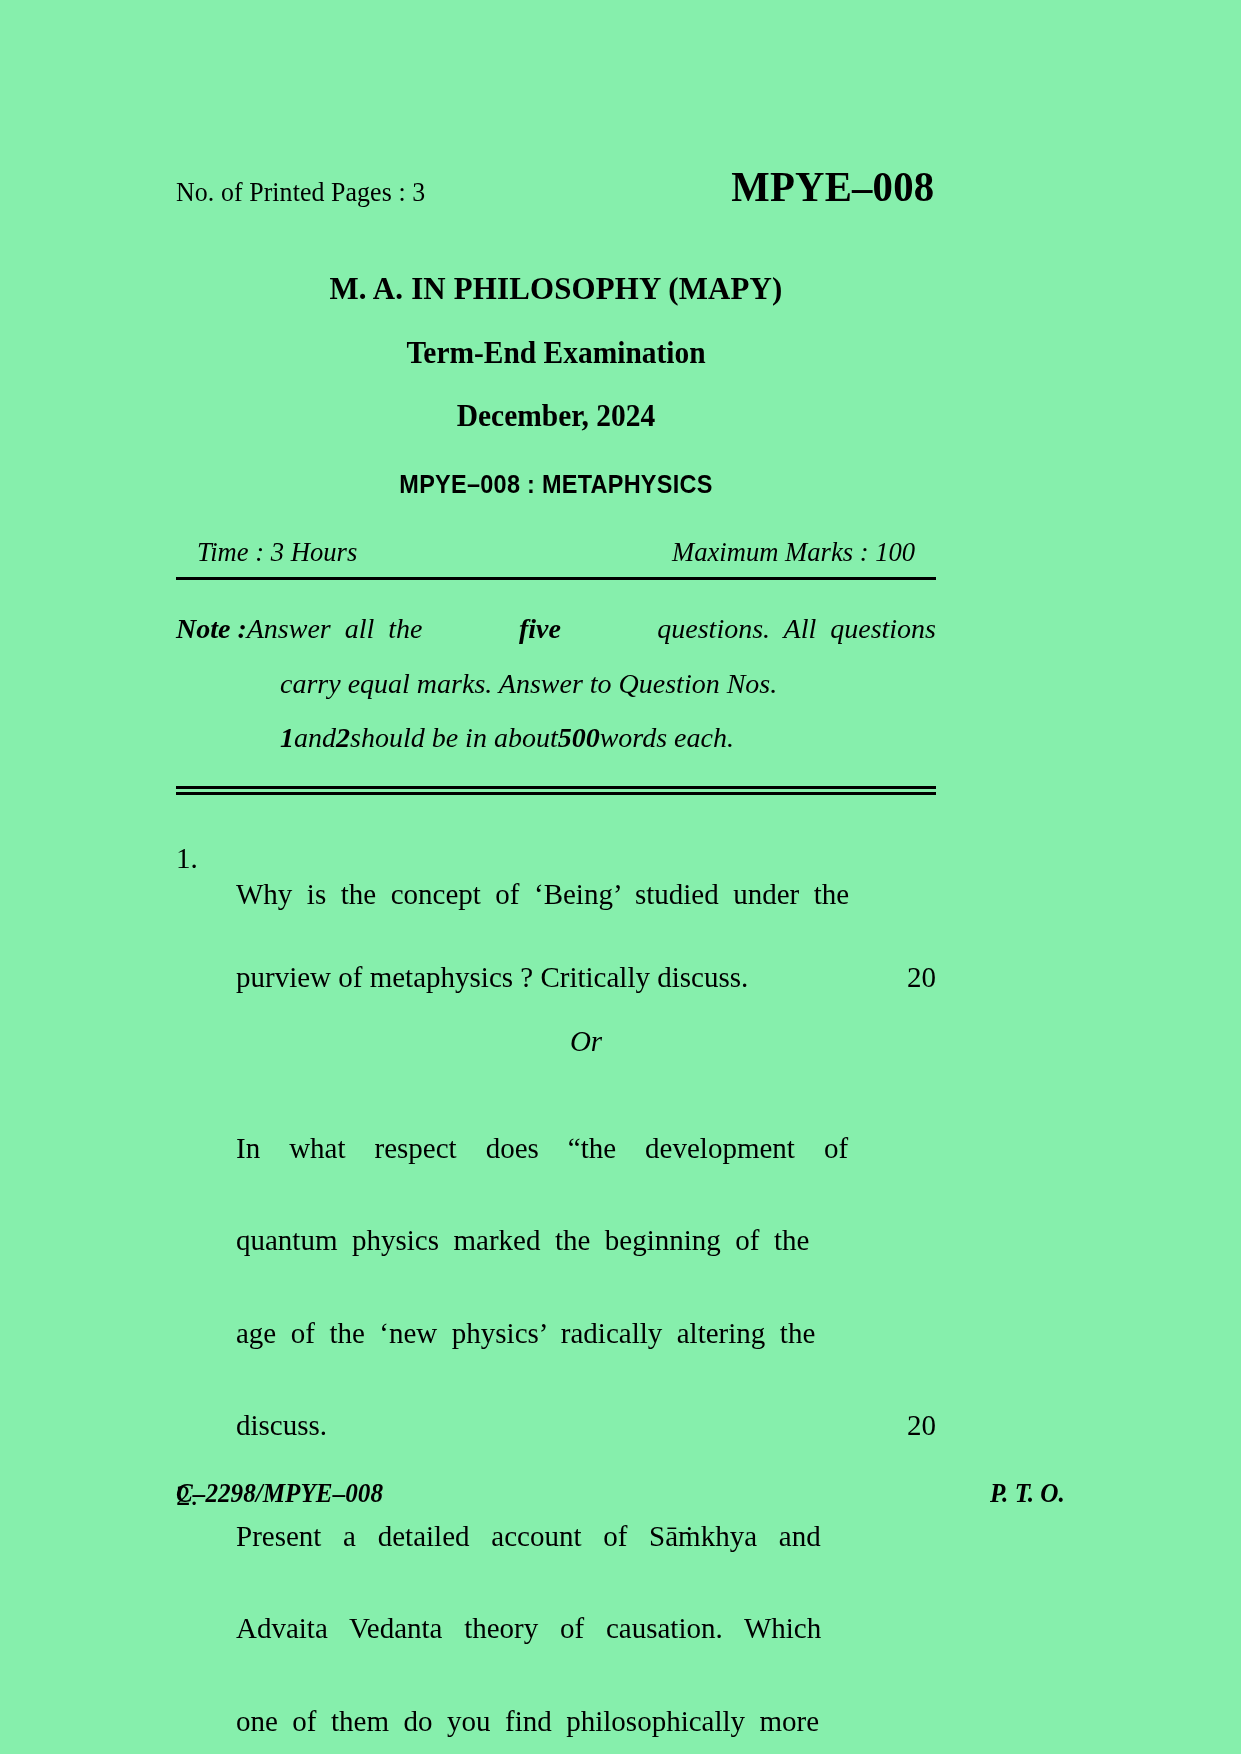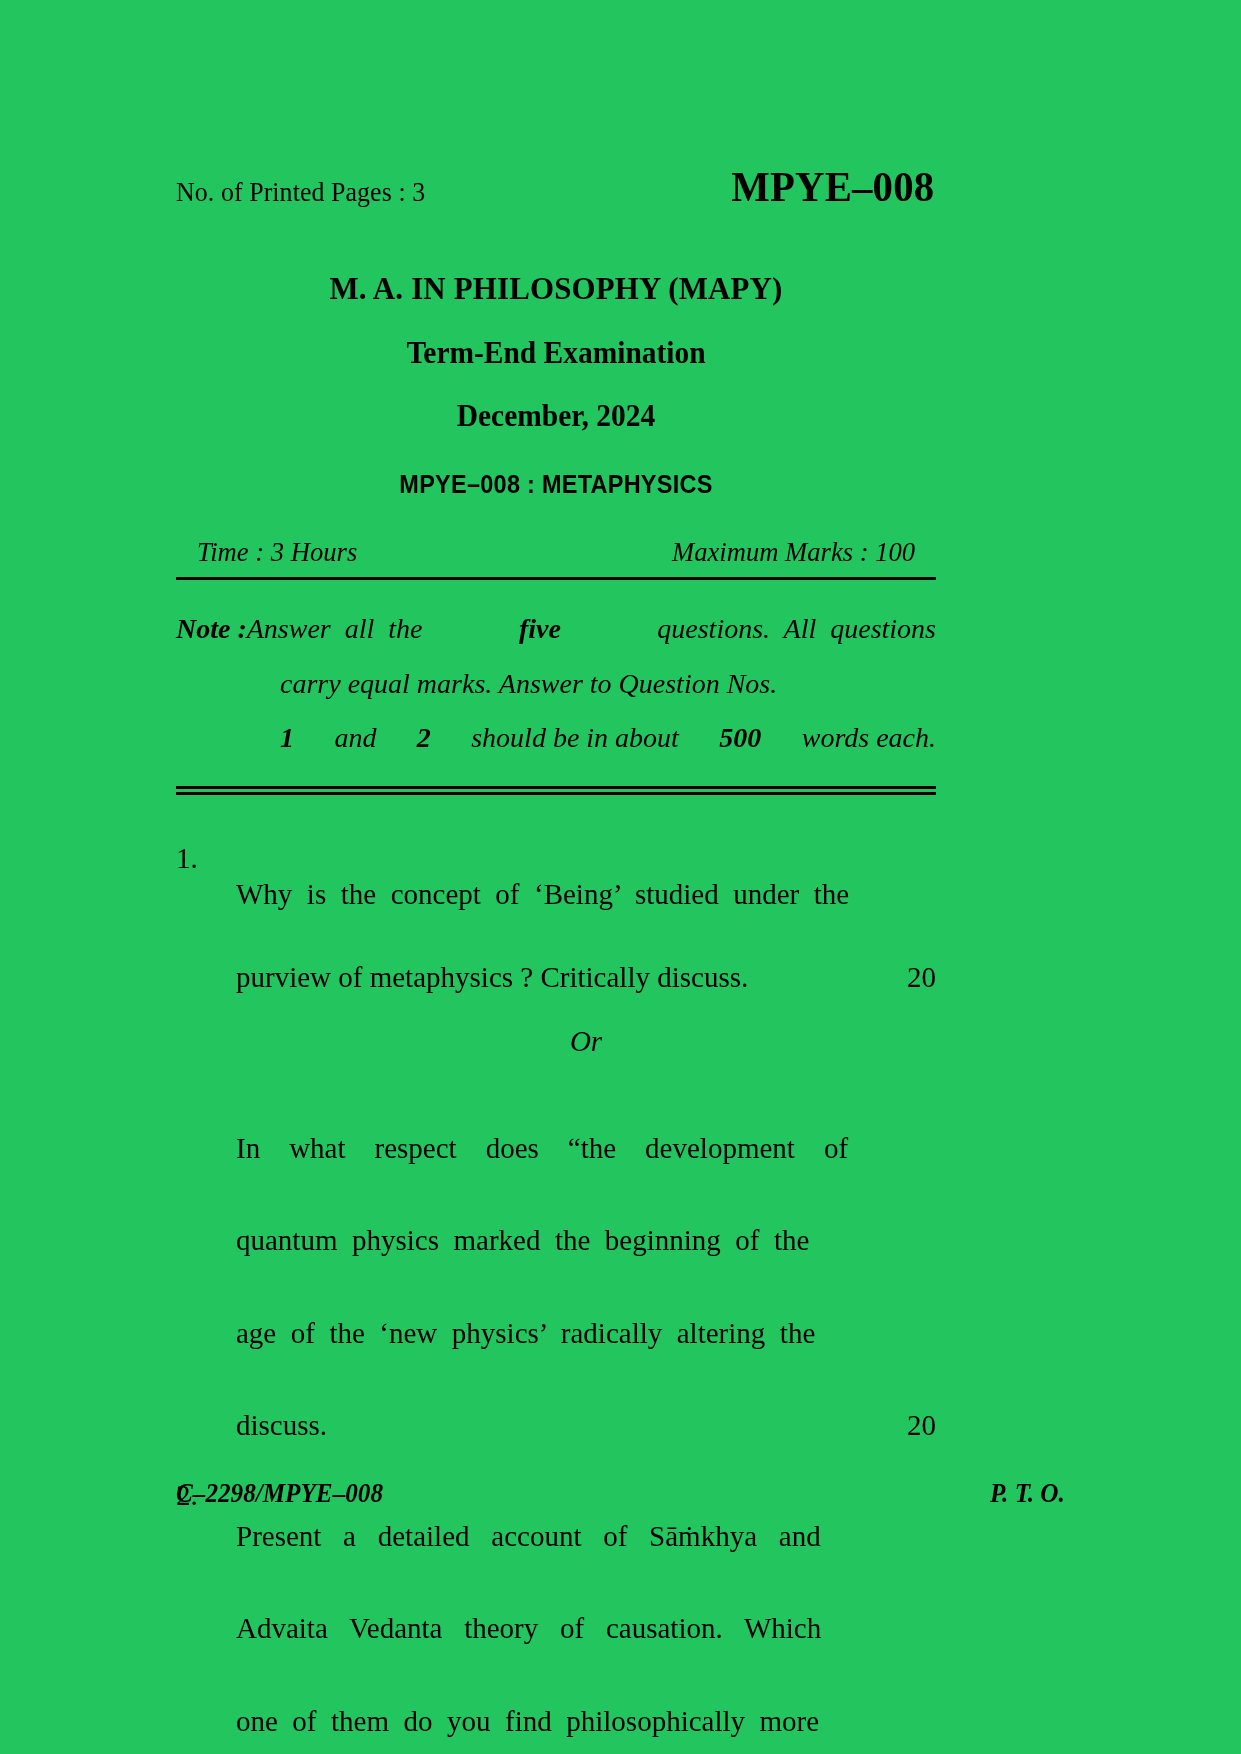--- a/index.html
+++ b/index.html
@@ -9,21 +9,21 @@
   }
   body {
     font-family: "Liberation Serif", "DejaVu Serif", serif;
     color: #000000;
   }
   .page {
     position: relative;
     width: 1241px;
     height: 1754px;
     margin: 0 auto;
-    background: #22c55e;
+    background: #86efac;
     overflow: hidden;
     box-sizing: border-box;
   }
   .sheet {
     position: absolute;
     left: 176px;
     top: 0;
     width: 760px;
   }
 
@@ -116,21 +116,20 @@
   
   .note {
     margin-top: 22px;
     font-style: italic;
     font-size: 28px;
     line-height: 1.95;
   }
   .note-line {
     display: flex;
     white-space: nowrap;
-    justify-content: space-between;
   }
   .note-label {
     font-weight: bold;
     font-style: italic;
     white-space: pre;
   }
   .note-body {
     display: flex;
     justify-content: space-between;
     flex: 1;

